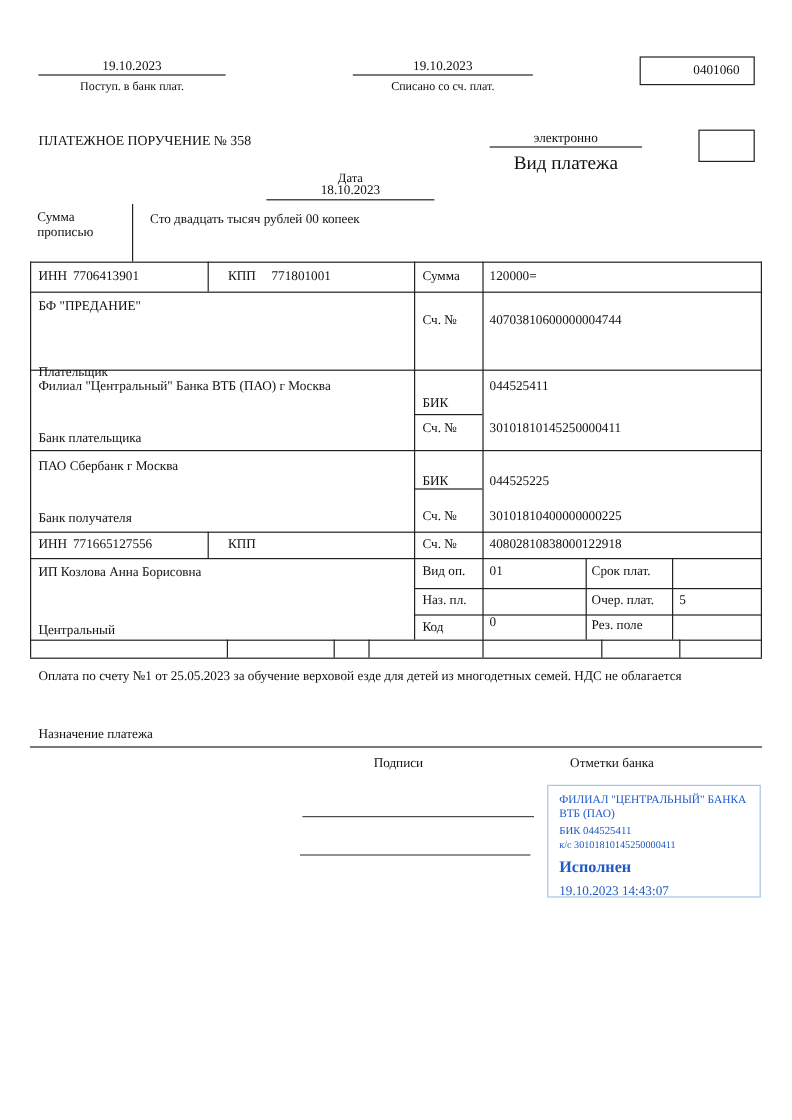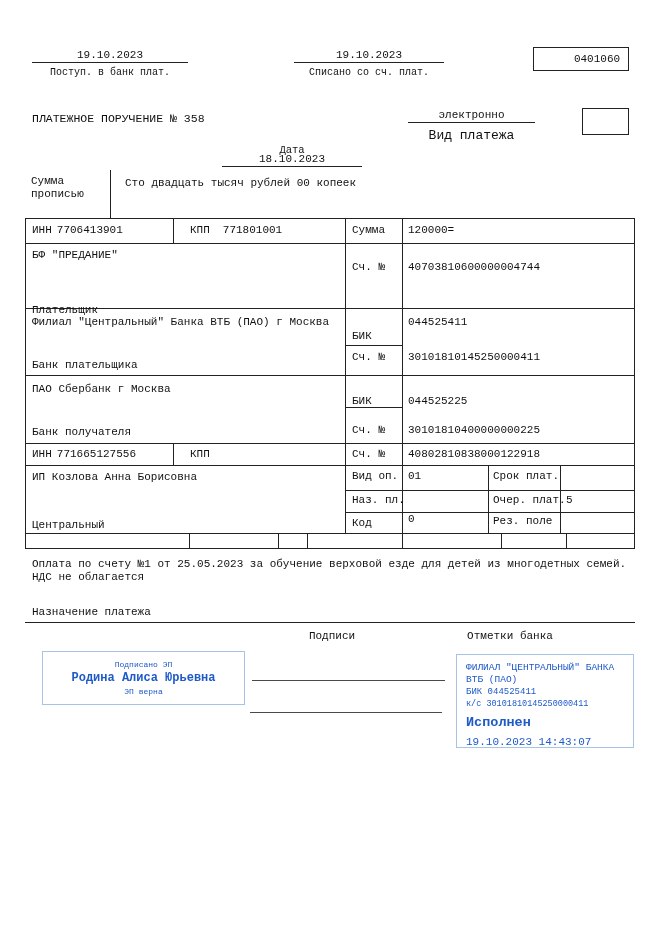--- a/index.html
+++ b/index.html
@@ -1,19 +1,19 @@
 <!DOCTYPE html>
 <html style="--stamp-blue: #1e5ac8; --stamp-border: #a6c3e8; --line: #222222;"><head>
 <meta charset="utf-8">
 <style>
   * { margin:0; padding:0; box-sizing:border-box; }
   html,body { background:#ffffff; }
   .page {
     position:relative; width:660px; height:927px; background:#ffffff;
-    font-family:Liberation Mono, monospace; color:#111;
+    font-family:Liberation Serif, serif; color:#111;
     overflow:hidden;
   }
   .t   { position:absolute; font-size:11px; line-height:1.15; white-space:nowrap; }
   .grp { position:absolute; display:flex; font-size:11px; line-height:1.15; white-space:nowrap; }
   .hl  { position:absolute; height:1px; background:var(--line,#222); }
   .vl  { position:absolute; width:1px; background:var(--line,#222); }
   .ufield { position:absolute; text-align:center; font-size:11px; border-bottom:1px solid #222; padding-bottom:1px; }
   .ulabel { position:absolute; text-align:center; font-size:10px; }
   .codebox {
     position:absolute; border:1.5px solid #222; text-align:center;
@@ -39,21 +39,21 @@
   <div class="ulabel" style="left:294px; top:67px; width:150px;">Списано со сч. плат.</div>
 
   <div class="codebox" style="left:533px; top:47px; width:96px; height:24px;padding-left:32px;">
       <span>0401060</span>
     </div>
 
   <div class="t" style="left:32px; top:112px; font-size:11.5px;">ПЛАТЕЖНОЕ ПОРУЧЕНИЕ № 358</div>
   <div class="ufield" style="left:222px; top:109px; width:140px;margin-top:44px;"><span>18.10.2023</span></div>
   <div class="ulabel" style="left:222px; top:144px; width:140px; font-size:10.5px;text-align:center;">Дата</div>
   <div class="ufield" style="left:408px; top:109px; width:127px;"><span>электронно</span></div>
-  <div class="ulabel" style="left:408px; top:128px; width:127px; font-size:13px;">Вид платежа</div>
+  <div class="ulabel" style="left:408px; top:128px; width:127px; font-size:16px;">Вид платежа</div>
   <div class="codebox" style="left:582px; top:108px; width:47px; height:27px;"></div>
 
   <div class="t wrap" style="left:31px; top:175px; width:78px;">Сумма прописью</div>
   <div class="vl" style="left:110px; top:170px; height:48px;"></div>
   <div class="t" style="left:125px; top:177px;">Сто двадцать тысяч рублей 00 копеек</div>
 
   <div class="hl" style="left:25px; top:218px; width:610px;"></div>
   <div class="hl" style="left:25px; top:243px; width:610px;"></div>
   <div class="hl" style="left:25px; top:308px; width:610px;"></div>
   <div class="hl" style="left:25px; top:375px; width:610px;"></div>
@@ -138,25 +138,20 @@
   <div class="t" style="left:566px; top:515px;"></div>
   <div class="t" style="left:32px; top:519px;">Центральный</div>
 
   <div class="t" style="left:32px; top:558px; white-space:normal; width:600px;">Оплата по счету №1 от 25.05.2023 за обучение верховой езде для детей из многодетных семей. НДС не облагается</div>
   <div class="t" style="left:32px; top:606px;">Назначение платежа</div>
   <div class="hl" style="left:25px; top:622px; width:610px;"></div>
 
   <div class="t" style="left:262px; top:630px; width:140px; text-align:center;">Подписи</div>
   <div class="t" style="left:440px; top:630px; width:140px; text-align:center;">Отметки банка</div>
 
-  <div class="stamp stamp-left" style="left:42px; top:651px; width:203px; height:54px;">
-    <div style="font-size:8px;">Подписано ЭП</div>
-    <div style="font-size:12px; font-weight:bold; margin:2px 0;">Родина Алиса Юрьевна</div>
-    <div style="font-size:8px;">ЭП верна</div>
-  </div>
 
   <div class="sig-line" style="left:252px; top:680px; width:193px;"></div>
   <div class="sig-line" style="left:250px; top:712px; width:192px;"></div>
 
   <div class="stamp" style="left:456px; top:654px; width:178px; height:94px; padding:7px 9px;">
     <div style="font-size:9.5px; line-height:1.25; white-space:normal;">ФИЛИАЛ "ЦЕНТРАЛЬНЫЙ" БАНКА ВТБ (ПАО)</div>
     <div style="font-size:9px; margin-top:1px;">БИК 044525411</div>
     <div style="font-size:8.5px; margin-top:2px;">к/с 30101810145250000411</div>
     <div style="font-size:13.5px; font-weight:bold; margin-top:6px;">Исполнен</div>
     <div style="font-size:11px; margin-top:6px;">19.10.2023 14:43:07</div>

